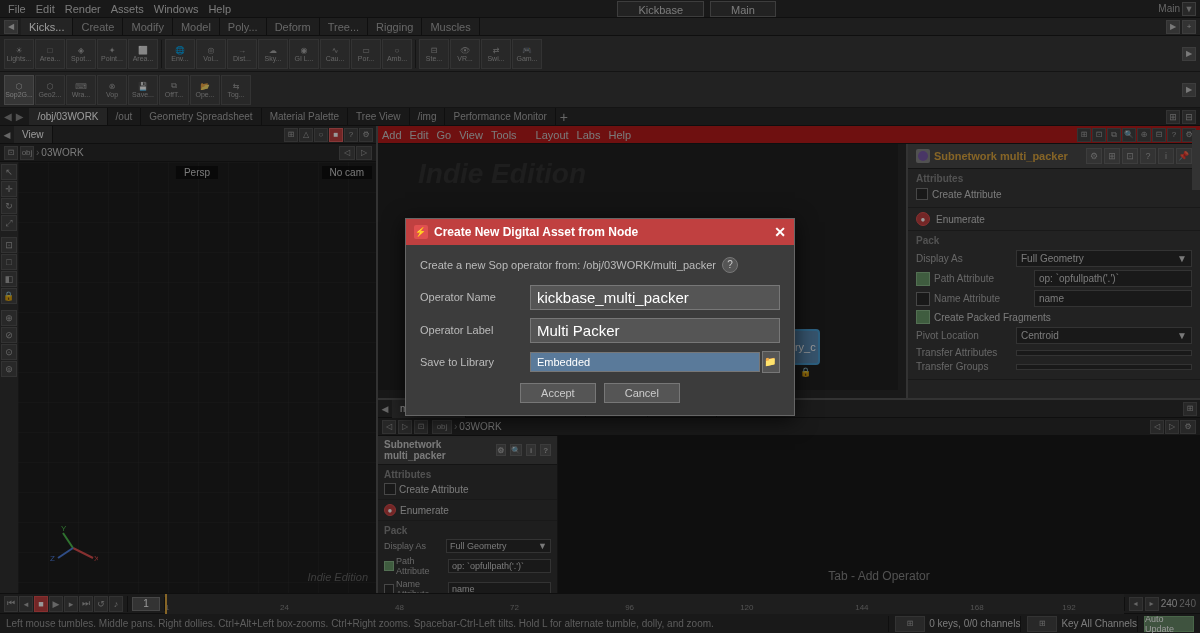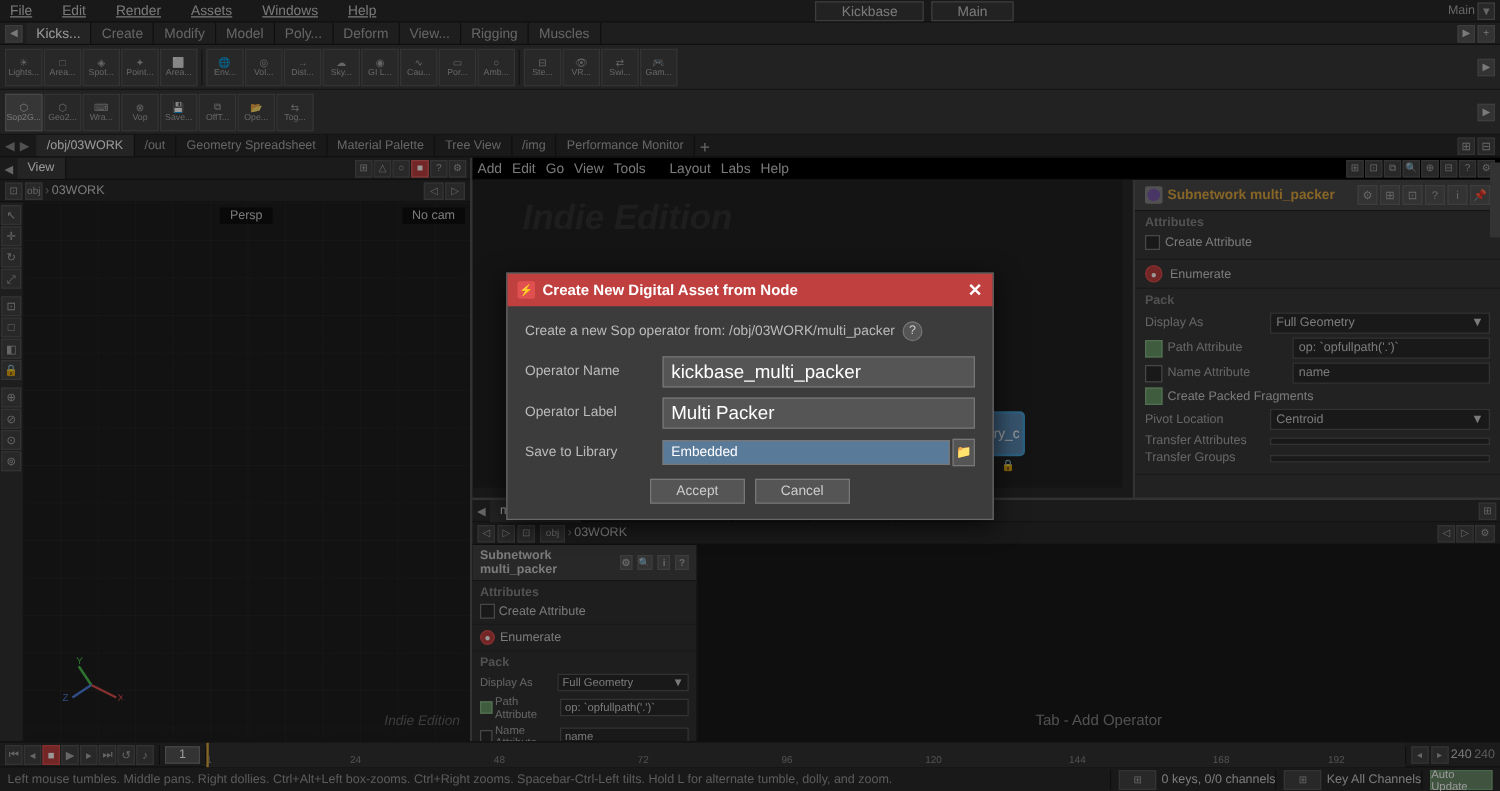--- a/index.html
+++ b/index.html
@@ -394,21 +394,21 @@
       color: #888;
       font-size: 12px;
     }
   </style>
 </head>
 <body>
 
 <div class="full-layout">
 
   <div class="menu-bar" style="position:relative; height:18px;">
-    <div style="display:flex; align-items:center; gap:16px; flex-shrink:0;text-decoration:underline;">
+    <div style="display:flex; align-items:center; gap:2px; flex-shrink:0;">
       <div class="menu-item">File</div>
       <div class="menu-item">Edit</div>
       <div class="menu-item">Render</div>
       <div class="menu-item">Assets</div>
       <div class="menu-item">Windows</div>
       <div class="menu-item">Help</div>
     </div>
     <div style="flex:1; display:flex; align-items:center; justify-content:center;">
       <div style="background:#3a3a3a; border:1px solid #666; padding:0 20px; font-size:11px; color:#ccc; height:16px; line-height:16px;">Kickbase</div>
       <div style="margin-left:6px; background:#3a3a3a; border:1px solid #666; padding:0 20px; font-size:11px; color:#ccc; height:16px; line-height:16px;">Main</div>
@@ -420,21 +420,21 @@
   </div>
 
   <div style="background:#333; height:18px; display:flex; align-items:center; padding:0 4px; gap:0; border-bottom:1px solid #1a1a1a; overflow:hidden;">
     <div style="width:14px; height:14px; background:#555; border:1px solid #666; display:flex;align-items:center;justify-content:center;font-size:8px;color:#ccc;cursor:pointer;margin-right:3px;">◀</div>
     <div class="pane-tab active">Kicks...</div>
     <div class="pane-tab">Create</div>
     <div class="pane-tab">Modify</div>
     <div class="pane-tab">Model</div>
     <div class="pane-tab">Poly...</div>
     <div class="pane-tab">Deform</div>
-    <div class="pane-tab">View...</div>
+    <div class="pane-tab">Tree...</div>
     <div class="pane-tab">Rigging</div>
     <div class="pane-tab">Muscles</div>
     <div style="flex:1;"></div>
     <div style="width:14px;height:14px;background:#555;border:1px solid #666;display:flex;align-items:center;justify-content:center;font-size:8px;color:#ccc;cursor:pointer;">▶</div>
     <div style="margin-left:2px;width:14px;height:14px;background:#555;border:1px solid #666;display:flex;align-items:center;justify-content:center;font-size:8px;color:#ccc;cursor:pointer;">+</div>
   </div>
 
   <div style="background:#3a3a3a; height:36px; display:flex; align-items:center; padding:2px 4px; gap:1px; border-bottom:1px solid #222; overflow:hidden;">
 
     <div style="display:flex; gap:1px; align-items:center;">
@@ -639,21 +639,21 @@
           </div>
           <div style="position:absolute; top:4px; left:50%; transform:translateX(-50%); background:rgba(0,0,0,0.5); padding:1px 8px; font-size:10px; color:#ccc;">Persp</div>
           <div style="position:absolute; top:4px; right:4px; background:rgba(0,0,0,0.5); padding:1px 8px; font-size:10px; color:#ccc;">No cam</div>
           <div class="indie-watermark">Indie Edition</div>
         </div>
       </div>
     </div>
 
     <div class="right-col">
 
-      <div style="background:#000000; height:18px; display:flex; align-items:center; padding:0 4px; gap:8px; border-bottom:1px solid #1a1a1a; font-size:11px;">
+      <div style="background:#b91c1c; height:18px; display:flex; align-items:center; padding:0 4px; gap:8px; border-bottom:1px solid #1a1a1a; font-size:11px;">
         <div style="color:#ccc; cursor:pointer;">Add</div>
         <div style="color:#ccc; cursor:pointer;">Edit</div>
         <div style="color:#ccc; cursor:pointer;text-align:center;">Go</div>
         <div style="color:#ccc; cursor:pointer;">View</div>
         <div style="color:#ccc; cursor:pointer;">Tools</div>
         <div style="color:#ccc; cursor:pointer;padding-left:11px;">Layout</div>
         <div style="color:#ccc; cursor:pointer;">Labs</div>
         <div style="color:#ccc; cursor:pointer;">Help</div>
         <div style="flex:1;"></div>
         <div style="display:flex; gap:1px; align-items:center;">

